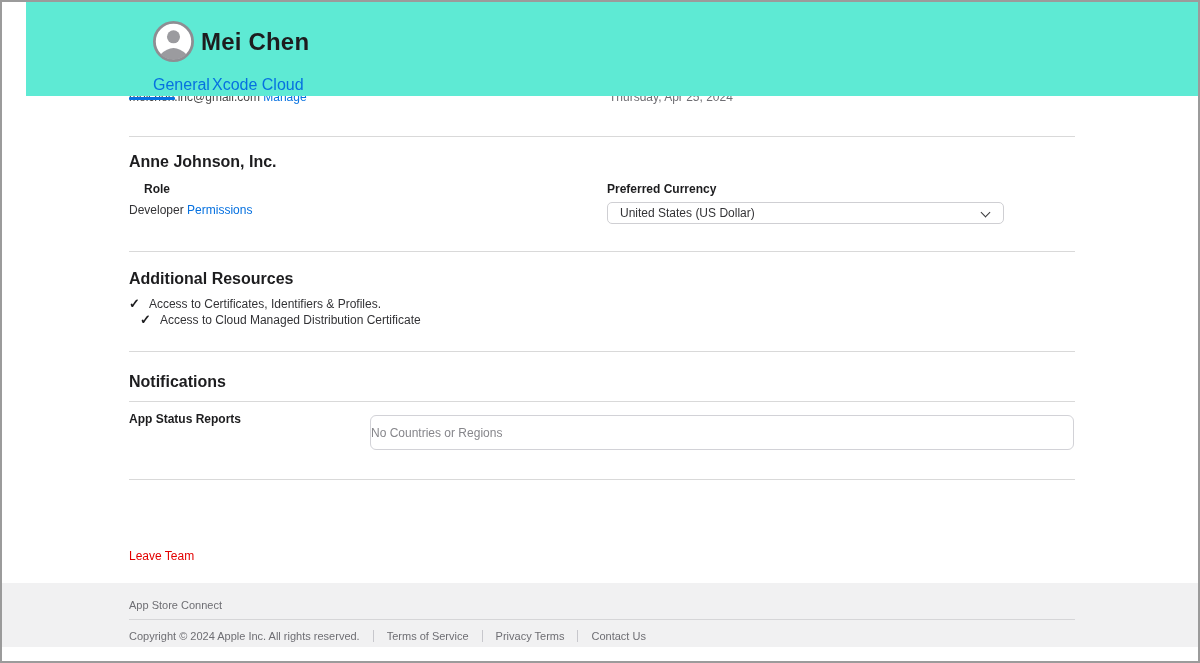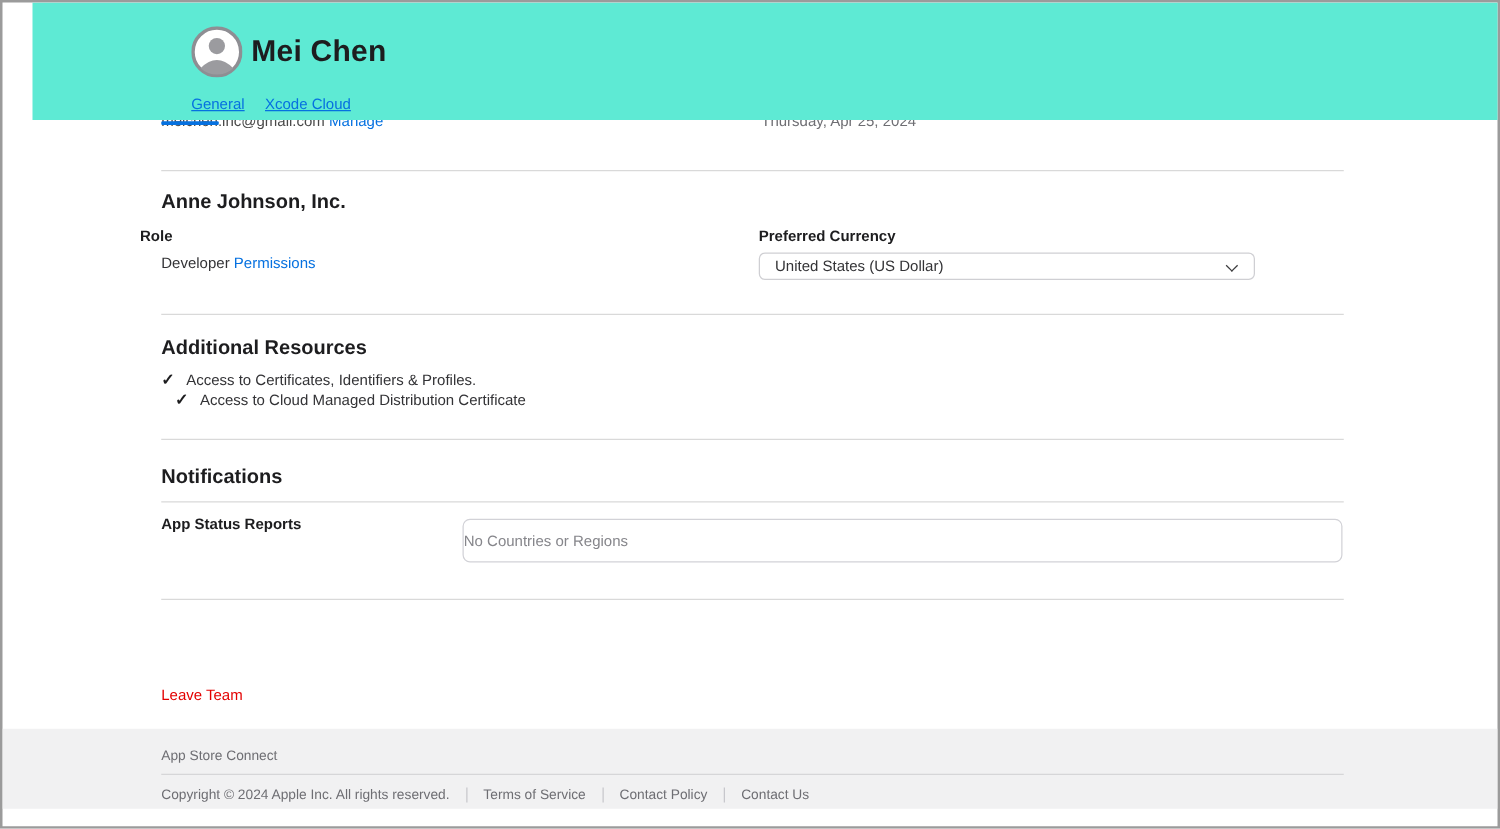--- a/index.html
+++ b/index.html
@@ -8,21 +8,21 @@
   .frame {
     position:relative; width:1200px; height:663px;
     border:2px solid #9b9b9b; background:#ffffff; overflow:hidden;
   }
   .abs { position:absolute; }
 
   
   .header { left:0; top:0; width:100%; height:94px; background:#5eead4; z-index:5;margin-left:24px; }
   .avatar { left:127px; top:19px; width:41px; height:41px; }
   .user-name { left:175px; top:26px; font-size:24px; font-weight:bold; letter-spacing:.2px; }
-  .tab { top:74px; font-size:12px; color:#0671e0; cursor:pointer;text-decoration:underline; }
+  .tab { top:74px; font-size:16px; color:#0671e0; cursor:pointer; }
   .tab-general { left:127px; }
   .tab-xcode { left:186px; }
   .tab-indicator { left:127px; top:95px; width:46px; height:3px; background:#0671e0; z-index:6; border-radius:1px; }
 
   
   .clipped-row { top:88px; font-size:12px; line-height:14px; z-index:1; }
   .clipped-email { left:127px; color:#494949; }
   .clipped-email a { color:#0671e0; text-decoration:none; }
   .clipped-date { left:607px; color:#6e6e73; }
 
@@ -84,21 +84,21 @@
     </svg>
     <div class="abs user-name">Mei Chen</div>
     <div class="abs tab tab-general">General</div>
     <div class="abs tab tab-xcode">Xcode Cloud</div>
   </div>
   <div class="abs tab-indicator"></div>
 
   <div class="abs divider" style="top:134px"></div>
 
   <div class="abs section-title" style="top:151px">Anne Johnson, Inc.</div>
-  <div class="abs field-label" style="left:110px; top:180px">Role</div>
+  <div class="abs field-label" style="left:142px; top:180px">Role</div>
   <div class="abs body-text" style="left:127px; top:201px">
     <span>Developer</span>
     <a class="link-blue">Permissions</a>
   </div>
   <div class="abs field-label" style="left:605px; top:180px">Preferred Currency</div>
   <div class="abs select-box">
     <span>United States (US Dollar)</span>
     <span class="chevron"></span>
   </div>
 
@@ -128,19 +128,19 @@
   <div class="abs leave-team">Leave Team</div>
 
   <div class="abs footer">
     <div class="abs footer-brand">App Store Connect</div>
     <div class="abs footer-divider"></div>
     <div class="abs footer-row">
       <span>Copyright © 2024 Apple Inc. All rights reserved.</span>
       <span class="footer-sep"></span>
       <a class="footer-link">Terms of Service</a>
       <span class="footer-sep"></span>
-      <a class="footer-link">Contact Policy</a>
+      <a class="footer-link">Privacy Terms</a>
       <span class="footer-sep"></span>
       <a class="footer-link">Contact Us</a>
     </div>
   </div>
 
 </div>
 
 </body></html>

